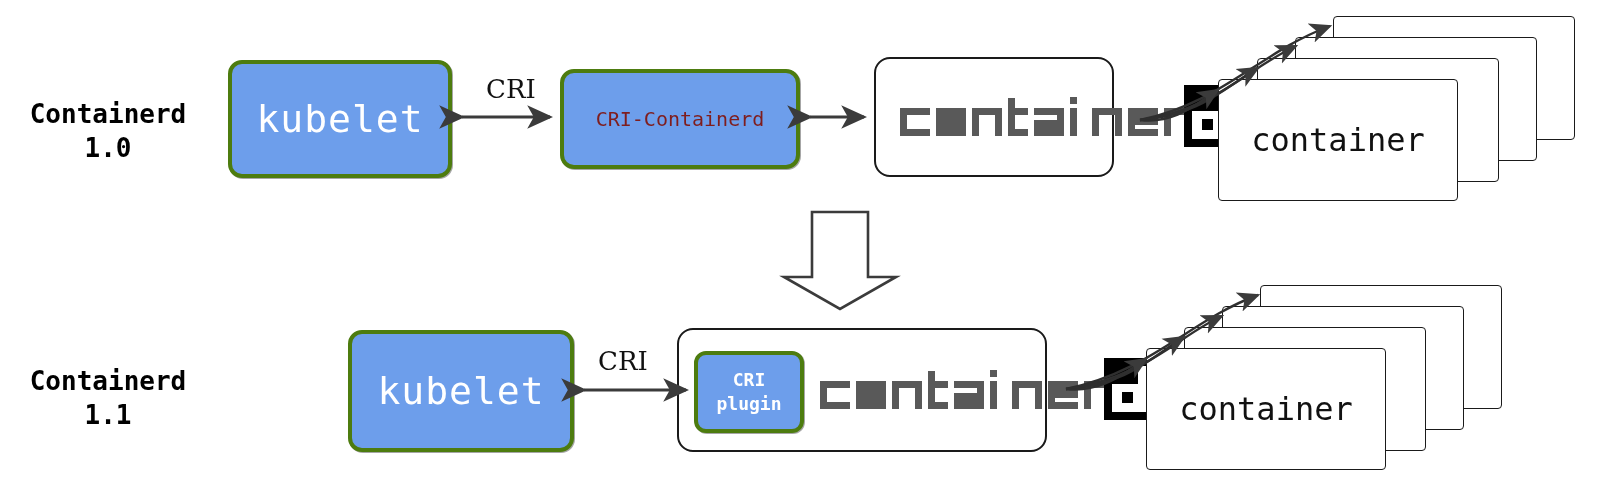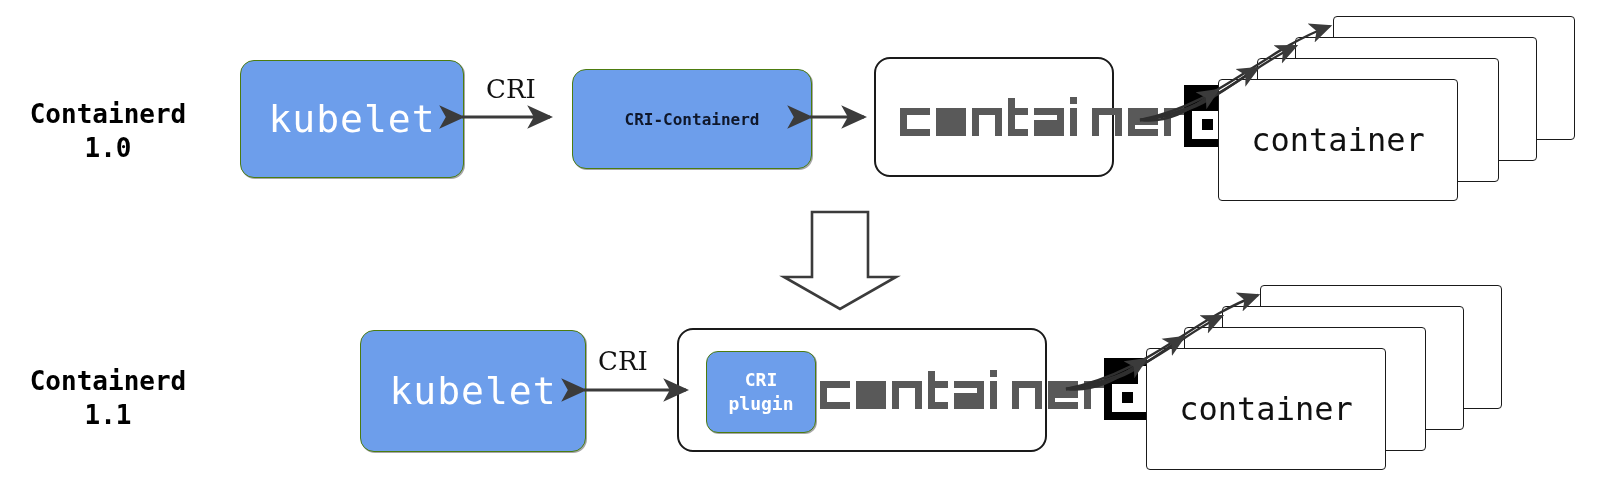--- a/index.html
+++ b/index.html
@@ -25,48 +25,47 @@
 
   
   .box{
     position:absolute;
     box-sizing:border-box;
     display:flex;align-items:center;justify-content:center;
     text-align:center;
   }
   .blue-box{
     background:#6d9eeb;
-    border:1px solid #4d7c0f;
+    border:4px solid #4d7c0f;
     border-radius:14px;
     color:#ffffff;
     box-shadow:1px 1px 0 rgba(0,0,0,.35);
-    margin-left:12px;
   }
   .white-box{
     background:#ffffff;
     border:2px solid #1a1a1a;
     border-radius:16px;
   }
   .card{
     background:#ffffff;
     border:1.6px solid #1a1a1a;
     border-radius:4px;
   }
 
   .kubelet-text{
     font-family:"DejaVu Sans Mono","Liberation Mono",monospace;
     font-size:38px;
     color:#ffffff;
     letter-spacing:1px;
   }
   .cri-containerd-text{
     font-family:"DejaVu Sans Mono","Liberation Mono",monospace;
-    font-weight:bold;
-    font-size:16px;
-    color:#0f172a;
+    font-weight:normal;
+    font-size:20px;
+    color:#7f1d1d;
     letter-spacing:0px;
   }
   .cri-plugin-text{
     font-family:"DejaVu Sans Mono","Liberation Mono",monospace;
     font-weight:bold;
     font-size:18px;
     line-height:24px;
     color:#ffffff;
     white-space:pre-line;
   }

